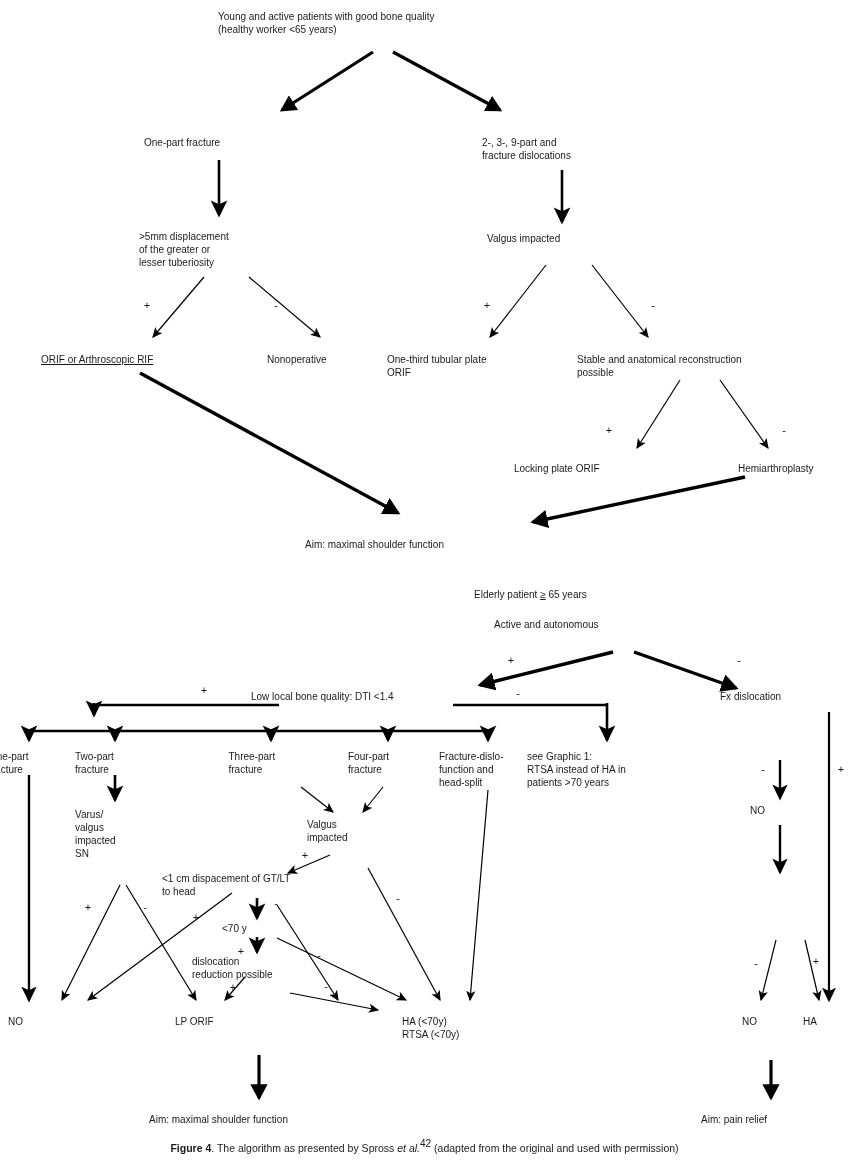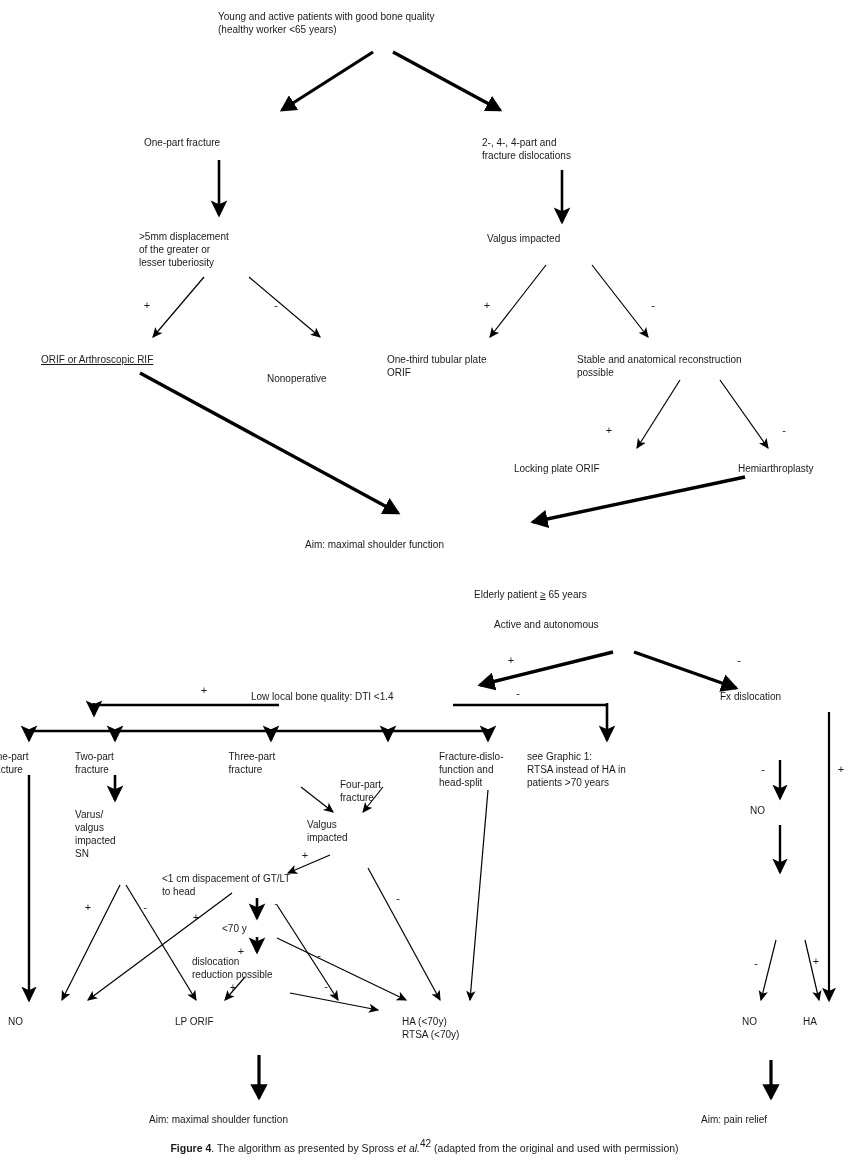--- a/index.html
+++ b/index.html
@@ -224,35 +224,35 @@
     </g>
     <g>
       <line x1="771" y1="1060" x2="771" y2="1098" stroke="#000000" stroke-width="3.2" marker-end="url(#ah-fat)"></line>
     </g>
   </svg>
 
   <div class="node" style="left:383px; top:10px; width:330px;">Young and active  patients with good bone quality
 (healthy worker &lt;65 years)</div>
 
   <div class="node" style="left:219px; top:136px; width:150px;">One-part fracture</div>
-  <div class="node" style="left:562px; top:136px; width:160px;">2-, 4-, 4-part and
+  <div class="node" style="left:562px; top:136px; width:160px;">2-, 3-, 9-part and
 fracture dislocations</div>
 
   <div class="node" style="left:219px; top:230px; width:160px;">&gt;5mm displacement
 of the greater or
 lesser tuberiosity</div>
   <div class="node" style="left:562px; top:232px; width:150px;">Valgus impacted</div>
 
   <span class="sign" style="left:147px; top:305px;">+</span>
   <span class="sign" style="left:276px; top:305px;">-</span>
   <span class="sign" style="left:487px; top:305px;">+</span>
   <span class="sign" style="left:653px; top:305px;">-</span>
 
   <div class="node" style="left:141px; top:353px; width:200px;text-decoration:underline;">ORIF or Arthroscopic RIF</div>
-  <div class="node" style="left:327px; top:372px; width:120px;">Nonoperative</div>
+  <div class="node" style="left:327px; top:353px; width:120px;">Nonoperative</div>
   <div class="node" style="left:467px; top:353px; width:160px;">One-third tubular plate
 ORIF</div>
   <div class="node" style="left:697px; top:353px; width:240px;">Stable and anatomical reconstruction
 possible</div>
 
   <span class="sign" style="left:609px; top:430px;">+</span>
   <span class="sign" style="left:784px; top:430px;">-</span>
 
   <div class="node" style="left:594px; top:462px; width:160px;">Locking plate ORIF</div>
   <div class="node" style="left:798px; top:462px; width:120px;">Hemiarthroplasty</div>
@@ -270,21 +270,21 @@
 
   <span class="sign" style="left:204px; top:690px;">+</span>
   <span class="sign" style="left:518px; top:693px;">-</span>
 
   <div class="node" style="left:29px; top:750px; width:80px;">One-part
 fracture</div>
   <div class="node" style="left:115px; top:750px; width:80px;">Two-part
 fracture</div>
   <div class="node" style="left:271px; top:750px; width:85px;">Three-part
 fracture</div>
-  <div class="node" style="left:380px; top:750px; width:80px;margin-top:28px;">Four-part
+  <div class="node" style="left:388px; top:750px; width:80px;">Four-part
 fracture</div>
   <div class="node" style="left:489px; top:750px; width:100px;">Fracture-dislo-
 function and
 head-split</div>
 
   <div class="node" style="left:607px; top:750px; width:160px;">see Graphic 1:
 RTSA instead of HA in
 patients &gt;70 years</div>
 
   <div class="node" style="left:115px; top:808px; width:80px;">Varus/

